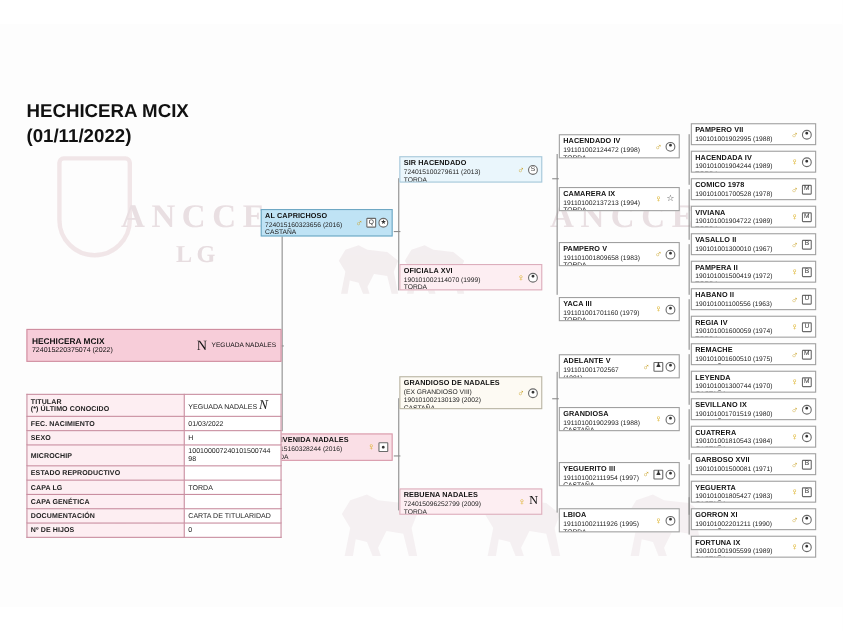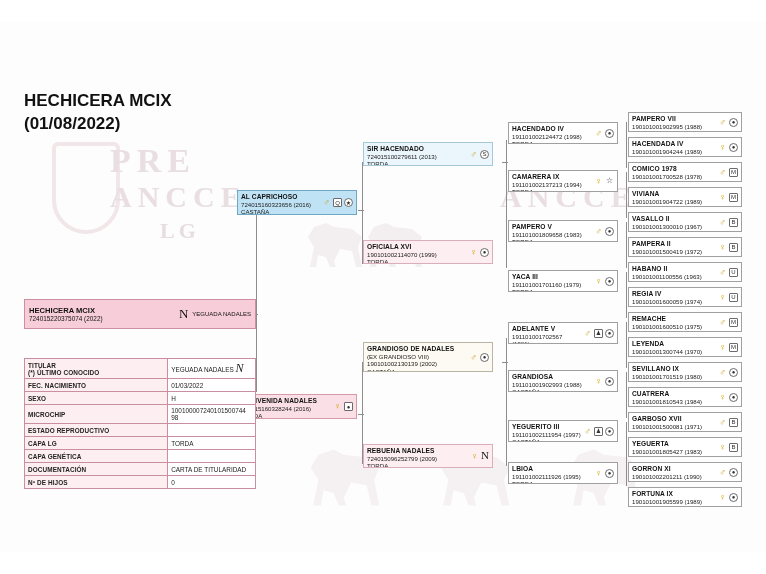--- a/index.html
+++ b/index.html
@@ -142,21 +142,20 @@
 
 <div class="page">
 
   <div class="band top"></div>
   <div class="band bottom"></div>
 
   <div class="sheet">
 
     <div class="watermark">
       <div class="wm-crest"></div>
-      <div class="wm-text wm-1">PRE</div>
       <div class="wm-text wm-2">ANCCE</div>
       <div class="wm-text wm-3">LG</div>
       <div class="wm-text wm-4">ANCCE</div>
 
       <div class="wm-horse" style="left:300px; top:195px;">
         <svg width="70" height="52" viewBox="0 0 70 52">
             <path fill="#ece2e5" d="M10 50 L14 30 L8 20 L14 10 L26 6 L34 10 L52 12 L62 20 L58 30 L62 50 L56 50 L52 34 L40 32 L34 44 L36 50 L30 50 L26 40 L18 38 L16 50 Z"></path>
           </svg>
       </div>
       <div class="wm-horse" style="left:360px; top:195px;">
@@ -181,21 +180,21 @@
       </div>
       <div class="wm-horse" style="left:560px; top:420px;">
         <svg width="90" height="66" viewBox="0 0 70 52">
             <path fill="#efe7ea" d="M10 50 L14 30 L8 20 L14 10 L26 6 L34 10 L52 12 L62 20 L58 30 L62 50 L56 50 L52 34 L40 32 L34 44 L36 50 L30 50 L26 40 L18 38 L16 50 Z"></path>
           </svg>
       </div>
     </div>
 
     <div class="title">
       <div>HECHICERA MCIX</div>
-      <div class="sub">(01/08/2022)</div>
+      <div class="sub">(01/11/2022)</div>
     </div>
 
     <div class="ln-v" style="left:256px; top:178px; height:192px;"></div>
     <div class="ln-h" style="left:252px; top:292px; width:6px;"></div>
 
     <div class="ln-v" style="left:362px; top:140px; height:102px;"></div>
     <div class="ln-h" style="left:358px; top:188px; width:6px;"></div>
     <div class="ln-v" style="left:362px; top:340px; height:102px;"></div>
     <div class="ln-h" style="left:358px; top:392px; width:6px;"></div>
 

